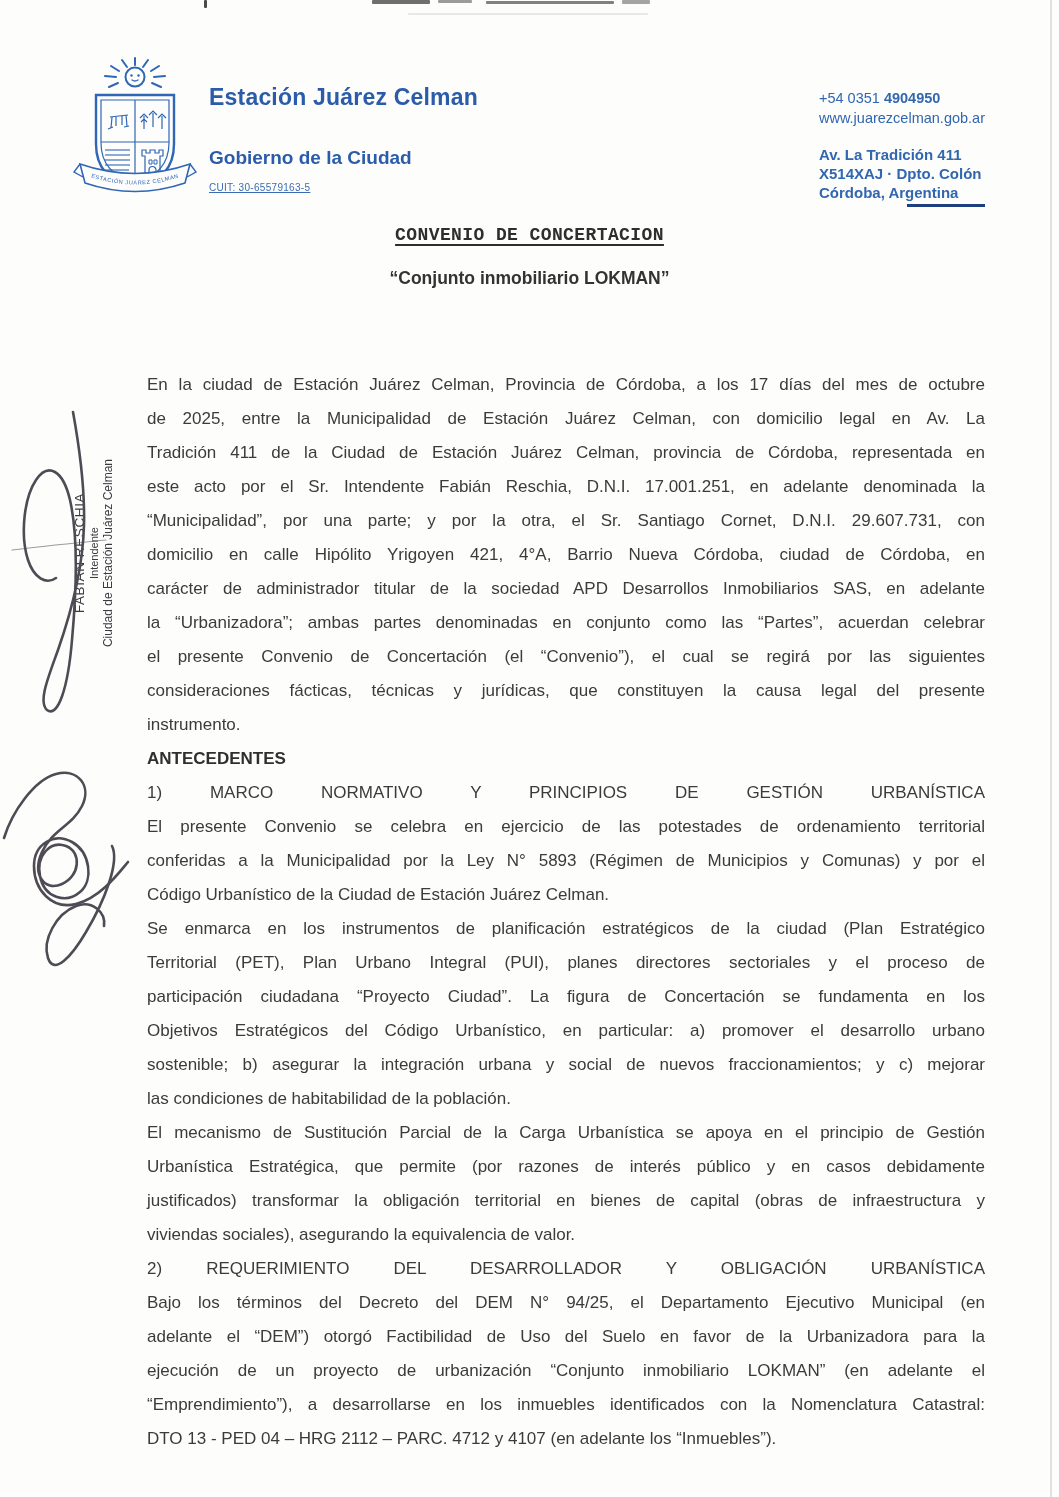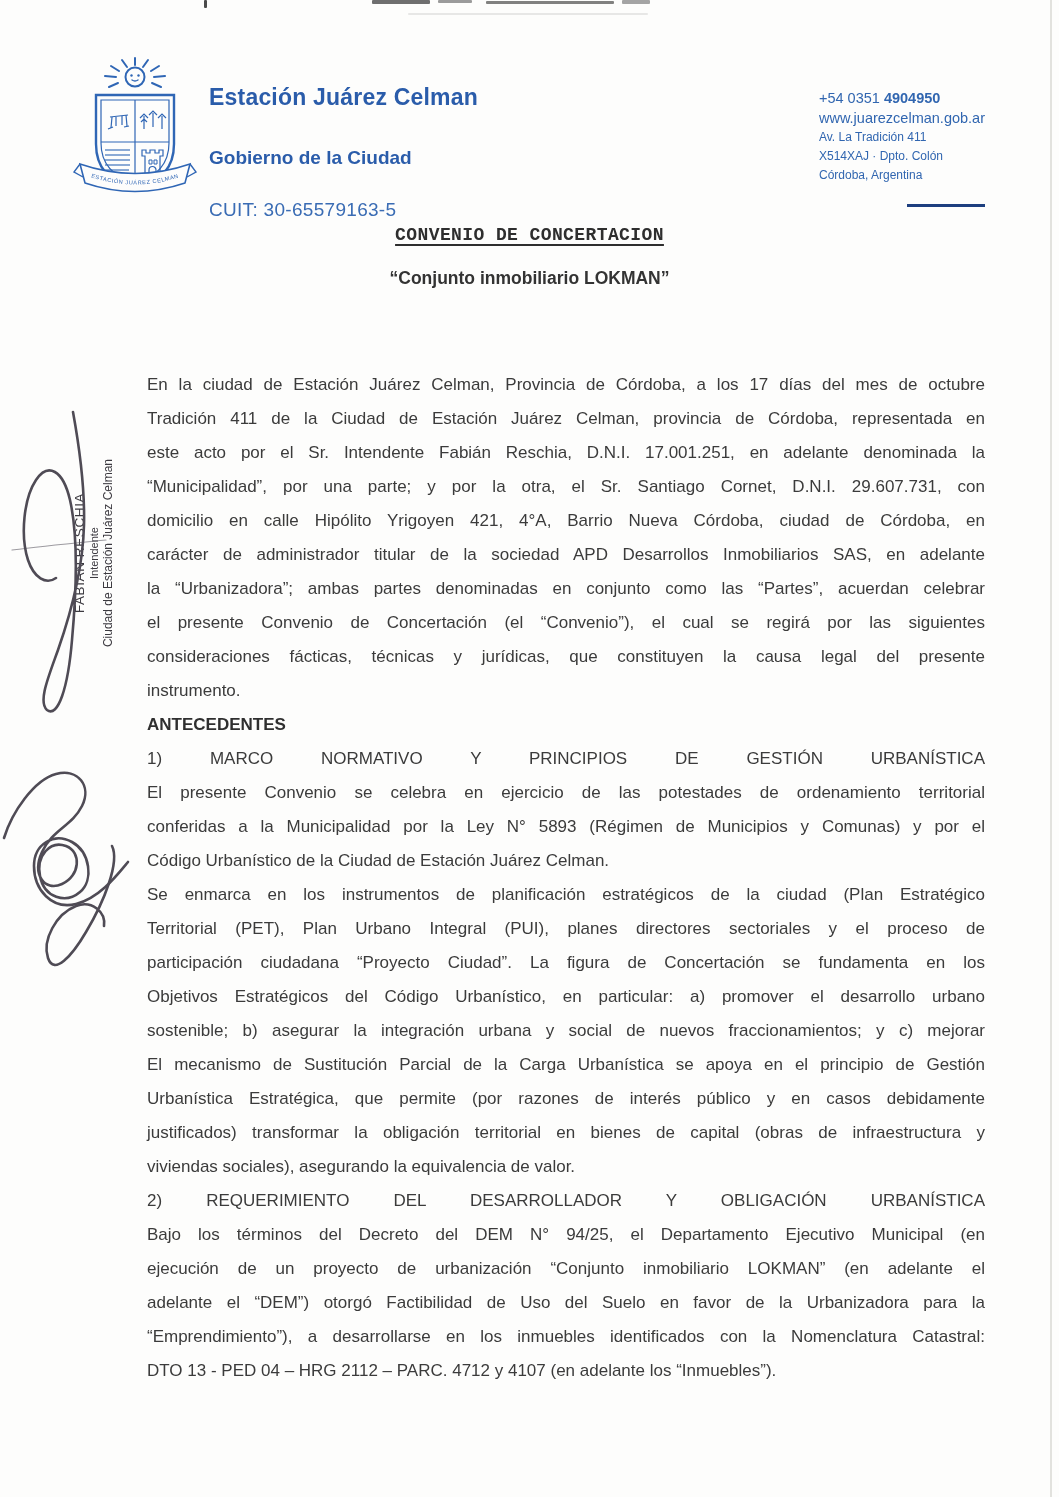--- a/index.html
+++ b/index.html
@@ -21,26 +21,26 @@
   }
   
   .scan-top{position:absolute;top:0;left:0;width:100%;height:20px;}
   .scan-top i{position:absolute;background:#4b4b4b;border-radius:1px;}
   .scan-edge{position:absolute;top:0;left:1050px;width:2px;height:100%;background:#e2e2de;}
   
   .logo{position:absolute;left:72px;top:56px;width:134px;height:142px;}
   .brand{position:absolute;left:209px;top:84px;color:var(--brand_blue);}
   .brand .name{font-size:23px;font-weight:bold;line-height:27px;letter-spacing:.2px;}
   .brand .sub{font-size:19px;font-weight:bold;line-height:22px;margin-top:36px;}
-  .brand .cuit{font-size:19px;margin-top:30px;letter-spacing:.3px;color:#3a6cb4;}
+  .brand .cuit{font-size:10px;margin-top:13px;letter-spacing:.3px;color:#3a6cb4;text-decoration:underline;}
   .contact{position:absolute;right:74px;top:88px;text-align:left;color:#3166b0;}
   .contact .phone{font-size:14.5px;line-height:20px;}
   .contact .phone b{font-weight:bold;}
   .contact .web{font-size:14.5px;line-height:20px;}
-  .contact .addr{font-size:12px;line-height:19px;}
+  .contact .addr{margin-top:17px;font-size:15px;line-height:19px;font-weight:bold;}
   .hdr-rule{position:absolute;right:74px;top:204px;width:78px;height:3px;background:var(--rule_navy);}
   
   .doc-title{position:absolute;left:0;top:224px;width:100%;text-align:center;
     font-size:18px;font-weight:bold;color:#2e2e2e;letter-spacing:.4px;}
   .doc-title span{text-decoration:underline;text-underline-offset:4px;text-decoration-thickness:2px;font-family:Liberation Mono, monospace;}
   .doc-subtitle{position:absolute;left:0;top:268px;width:100%;text-align:center;
     font-size:17.5px;font-weight:bold;color:#333;}
   
   .doc-body{position:absolute;left:147px;top:350px;width:838px;font-size:17px;color:var(--body_text);margin-top:18px;}
   .ln{height:34px;line-height:34px;text-align:left;overflow:visible;}
@@ -152,20 +152,21 @@
     <div>Córdoba, Argentina</div>
   </div>
 </div>
 <div class="hdr-rule"></div>
 
 <div class="doc-title"><span>CONVENIO DE CONCERTACION</span></div>
 <div class="doc-subtitle">“Conjunto inmobiliario LOKMAN”</div>
 
 <div class="doc-body">
   <div class="ln j">En la ciudad de Estación Juárez Celman, Provincia de Córdoba, a los 17 días del mes de octubre</div>
+  <div class="ln j">de 2025, entre la Municipalidad de Estación Juárez Celman, con domicilio legal en Av. La</div>
   <div class="ln j">Tradición 411 de la Ciudad de Estación Juárez Celman, provincia de Córdoba, representada en</div>
   <div class="ln j">este acto por el Sr. Intendente Fabián Reschia, D.N.I. 17.001.251, en adelante denominada la</div>
   <div class="ln j">“Municipalidad”, por una parte; y por la otra, el Sr. Santiago Cornet, D.N.I. 29.607.731, con</div>
   <div class="ln j">domicilio en calle Hipólito Yrigoyen 421, 4°A, Barrio Nueva Córdoba, ciudad de Córdoba, en</div>
   <div class="ln j">carácter de administrador titular de la sociedad APD Desarrollos Inmobiliarios SAS, en adelante</div>
   <div class="ln j">la “Urbanizadora”; ambas partes denominadas en conjunto como las “Partes”, acuerdan celebrar</div>
   <div class="ln j">el presente Convenio de Concertación (el “Convenio”), el cual se regirá por las siguientes</div>
   <div class="ln j">consideraciones fácticas, técnicas y jurídicas, que constituyen la causa legal del presente</div>
   <div class="ln">instrumento.</div>
 
@@ -174,30 +175,31 @@
   <div class="ln j">1) MARCO NORMATIVO Y PRINCIPIOS DE GESTIÓN URBANÍSTICA</div>
   <div class="ln j">El presente Convenio se celebra en ejercicio de las potestades de ordenamiento territorial</div>
   <div class="ln j">conferidas a la Municipalidad por la Ley N° 5893 (Régimen de Municipios y Comunas) y por el</div>
   <div class="ln">Código Urbanístico de la Ciudad de Estación Juárez Celman.</div>
 
   <div class="ln j">Se enmarca en los instrumentos de planificación estratégicos de la ciudad (Plan Estratégico</div>
   <div class="ln j">Territorial (PET), Plan Urbano Integral (PUI), planes directores sectoriales y el proceso de</div>
   <div class="ln j">participación ciudadana “Proyecto Ciudad”. La figura de Concertación se fundamenta en los</div>
   <div class="ln j">Objetivos Estratégicos del Código Urbanístico, en particular: a) promover el desarrollo urbano</div>
   <div class="ln j">sostenible; b) asegurar la integración urbana y social de nuevos fraccionamientos; y c) mejorar</div>
+  <div class="ln">las condiciones de habitabilidad de la población.</div>
 
   <div class="ln j">El mecanismo de Sustitución Parcial de la Carga Urbanística se apoya en el principio de Gestión</div>
   <div class="ln j">Urbanística Estratégica, que permite (por razones de interés público y en casos debidamente</div>
   <div class="ln j">justificados) transformar la obligación territorial en bienes de capital (obras de infraestructura y</div>
   <div class="ln">viviendas sociales), asegurando la equivalencia de valor.</div>
 
   <div class="ln j">2) REQUERIMIENTO DEL DESARROLLADOR Y OBLIGACIÓN URBANÍSTICA</div>
   <div class="ln j">Bajo los términos del Decreto del DEM N° 94/25, el Departamento Ejecutivo Municipal (en</div>
+  <div class="ln j">adelante el “DEM”) otorgó Factibilidad de Uso del Suelo en favor de la Urbanizadora para la</div>
   <div class="ln j">ejecución de un proyecto de urbanización “Conjunto inmobiliario LOKMAN” (en adelante el</div>
-  <div class="ln j">adelante el “DEM”) otorgó Factibilidad de Uso del Suelo en favor de la Urbanizadora para la</div>
   <div class="ln j">“Emprendimiento”), a desarrollarse en los inmuebles identificados con la Nomenclatura Catastral:</div>
   <div class="ln">DTO 13 - PED 04 – HRG 2112 – PARC. 4712 y 4107 (en adelante los “Inmuebles”).</div>
 </div>
 
 <div class="stamp">
   <div class="nm">FABIAN RESCHIA</div>
   <div class="rl">Intendente</div>
   <div class="og">Ciudad de Estación Juárez Celman</div>
 </div>
 <svg class="sig" style="left:0;top:380px;" width="150" height="360" viewBox="0 380 150 360" fill="none" stroke="var(--ink)" stroke-linecap="round">

